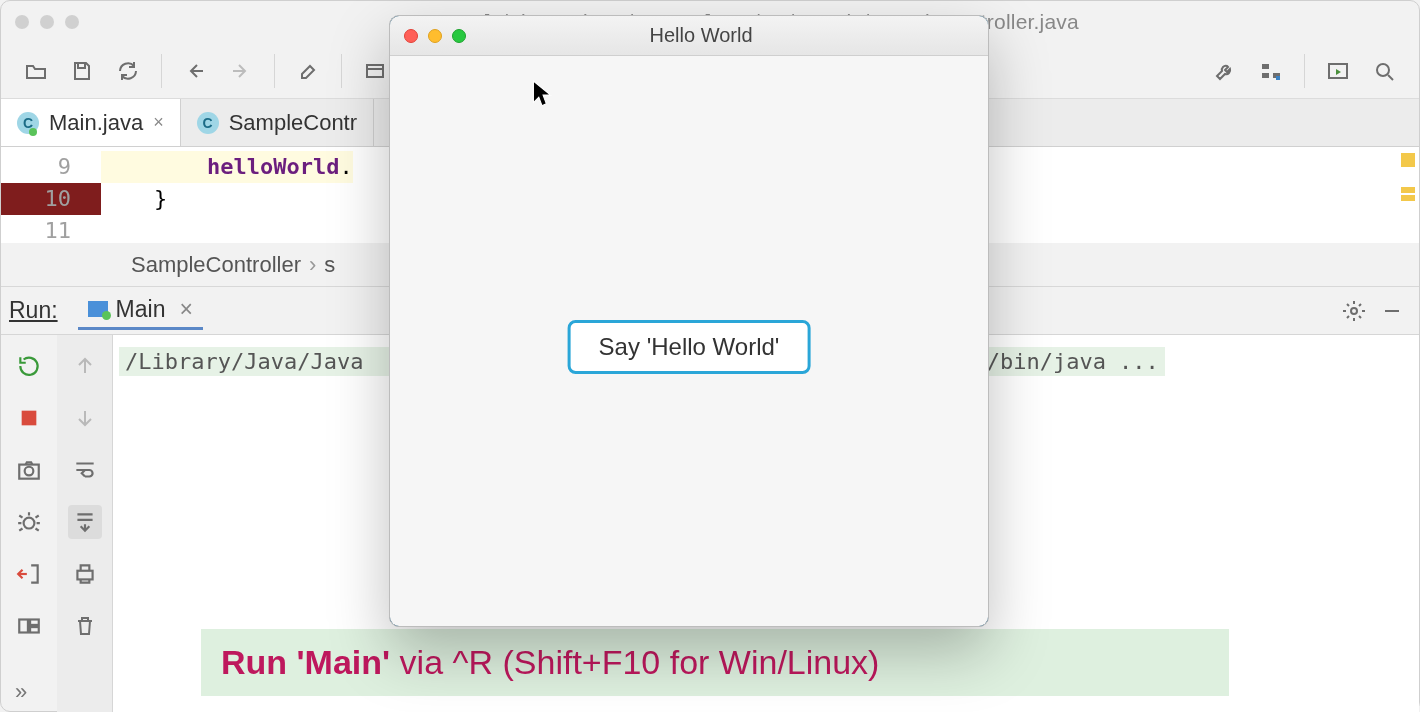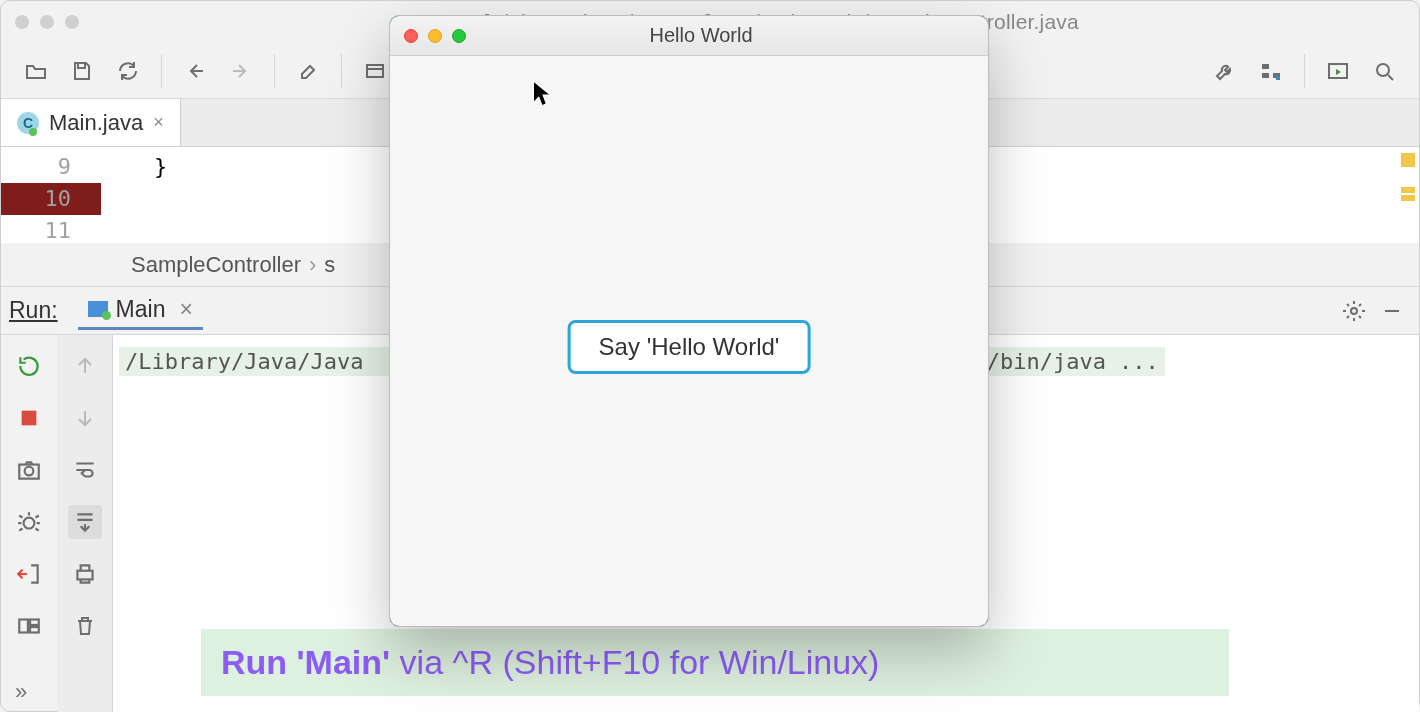--- a/index.html
+++ b/index.html
@@ -57,21 +57,21 @@
   .rg-col { width:56px; display:flex; flex-direction:column; align-items:center; gap:18px; padding-top:14px; }
   .rg-col.b { background:#ececec; border-right:1px solid #d6d6d6; }
   .rg-btn { width:34px; height:34px; display:flex; align-items:center; justify-content:center; }
   .rg-btn svg { stroke:#6e6e6e; fill:none; stroke-width:2; }
   .rg-btn.stop svg rect { fill:#d94b3d; stroke:none; }
   .rg-btn.rerun svg { stroke:#3a9a3a; }
 
   .console { flex:1; background:#fff; font-family: Menlo, Consolas, monospace; font-size:22px; color:#555; padding:12px 6px; position:relative; }
   .console .first-line { background:#e6f2e6; display:inline-block; padding:2px 6px; }
 
-  .tip-banner { position:absolute; left:200px; bottom:17px; right:190px; background:#def0df; padding:14px 20px; font-size:34px; color:#8b5cf6; }
+  .tip-banner { position:absolute; left:200px; bottom:17px; right:190px; background:#def0df; padding:14px 20px; font-size:34px; color:#be185d; }
   .tip-banner b { font-weight:800; }
 
   .more-btn { position:absolute; left:14px; bottom:8px; font-size:22px; color:#777; }
 
   
   .jfx-window { position:absolute; left:388px; top:14px; width:600px; height:612px; background:#0c4a6e; border:1px solid #bcbcbc; border-radius:10px; box-shadow: 0 25px 60px rgba(0,0,0,.25); overflow:hidden; }
   .jfx-title { height:40px; background:linear-gradient(#f3f3f3,#e6e6e6); border-bottom:1px solid #cfcfcf; display:flex; align-items:center; }
   .jfx-tl { display:flex; gap:10px; padding-left:14px; }
   .jtl { width:14px; height:14px; border-radius:50%; }
   .jtl.r{ background:#ff5f57; border:1px solid #e24238; }
@@ -169,29 +169,34 @@
         </div>
     </div>
   </div>
 
   <div class="tabs">
     <div class="tab active">
       <span class="tab-icon has-dot"></span>
       <span>Main.java</span>
       <span class="tab-close">×</span>
     </div>
+    <div class="tab" style="background:#ececec;">
+      <span class="tab-icon"></span>
+      <span>SampleContr</span>
+    </div>
   </div>
 
   <div class="editor">
     <div class="gutter">
       <div class="ln">9</div>
       <div class="ln" style="background:#7f1d1d">10</div>
       <div class="ln">11</div>
     </div>
     <div class="code">
+      <div class="line hl">        <span class="member">helloWorld</span><span>.</span></div>
       <div class="line">    }</div>
     </div>
     <div class="editor-marker-col">
       <div class="marker" style="top:6px"></div>
       <div class="marker" style="top:40px;height:6px;background:#f3c84a"></div>
       <div class="marker" style="top:48px;height:6px;background:#f3c84a"></div>
     </div>
   </div>
 
   <div class="breadcrumbs">

